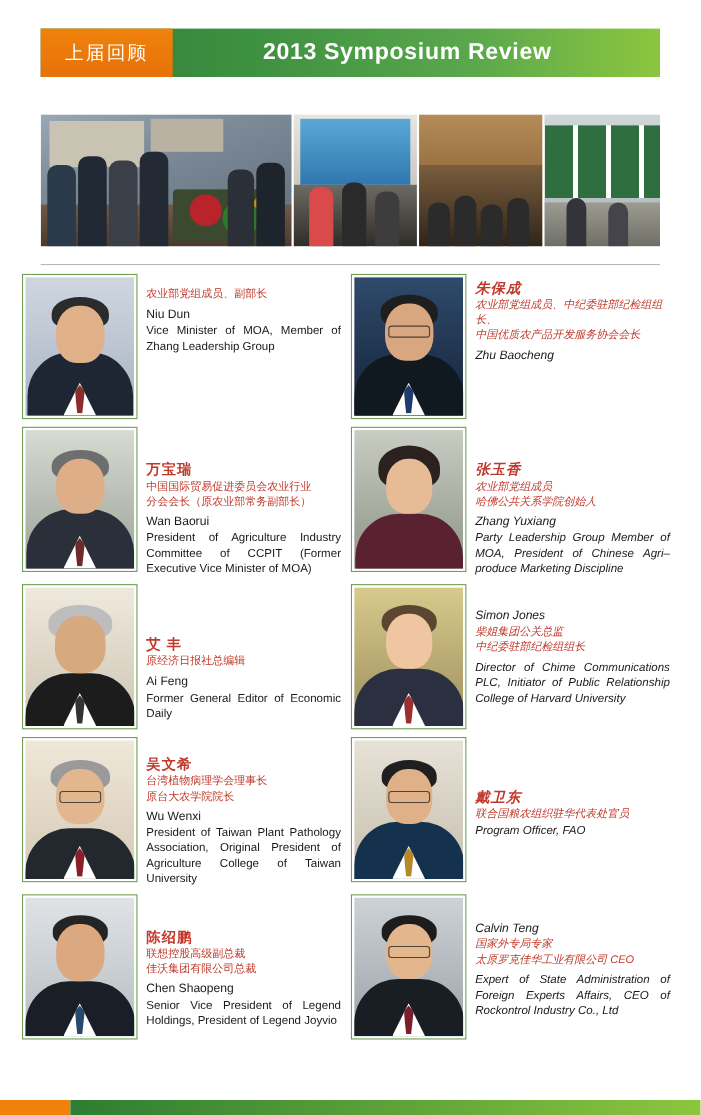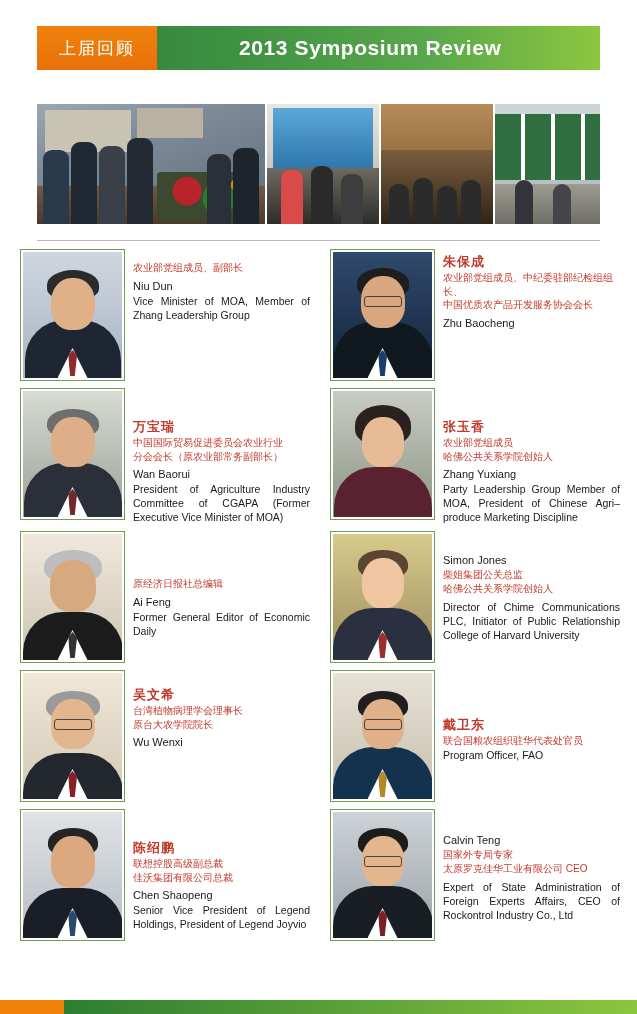--- a/index.html
+++ b/index.html
@@ -106,21 +106,21 @@
   }
   .row {
     display: flex;
     margin-bottom: 7px;
   }
   .cell {
     width: 290px;
     display: flex;
     align-items: flex-start;
   }
-  .cell.right { margin-left: 20px; }
+  .cell.right { margin-left: 9px; font-style: italic; }
 
   .portrait {
     width: 105px;
     height: 132px;
     border: 1px solid #6f9f52;
     padding: 2px;
     background: #ffffff;
     box-sizing: border-box;
     flex: 0 0 105px;
   }
@@ -326,21 +326,21 @@
           <div class="tie" style="bottom:2px;background:#6f2b2b"></div>
           <div class="hair" style="top:18px;width:52px;height:28px;background:#6e6e6e"></div>
           <div class="head" style="top:26px;width:44px;height:50px;background:#ddae88"></div>
         </div>
       </div>
       <div class="info lower">
         <div class="name-cn">万宝瑞</div>
         <div class="title-cn" style="white-space:pre-line">中国国际贸易促进委员会农业行业
 分会会长（原农业部常务副部长）</div>
         <div class="name-en">Wan Baorui</div>
-        <div class="title-en" style="white-space:pre-line">President of Agriculture Industry Committee of CGAPA (Former Executive Vice Minister of MOA)</div>
+        <div class="title-en" style="white-space:pre-line">President of Agriculture Industry Committee of CCPIT (Former Executive Vice Minister of MOA)</div>
       </div>
     </div>
     <div class="cell right">
       <div class="portrait">
         <div class="pic">
           <div class="pbg" style="background:linear-gradient(180deg,#c8ccc2 0%,#8e9488 100%)"></div>
           <div class="body" style="width:98px;height:50px;background:#5a2230"></div>
           <div class="hair" style="top:14px;width:56px;height:40px;background:#2b2220"></div>
           <div class="head" style="top:26px;width:42px;height:50px;background:#e6bb96"></div>
         </div>
@@ -361,40 +361,41 @@
         <div class="pic">
           <div class="pbg" style="background:linear-gradient(180deg,#efe9dd 0%,#cdc4b2 100%)"></div>
           <div class="body" style="width:100px;height:48px;background:#1c1c1c"></div>
           <div class="shirt"></div>
           <div class="tie" style="bottom:2px;background:#333"></div>
           <div class="hair" style="top:16px;width:58px;height:32px;background:#bdbdbd"></div>
           <div class="head" style="top:26px;width:46px;height:52px;background:#d7a97f"></div>
         </div>
       </div>
       <div class="info lowest">
+        <div class="name-cn">艾 丰</div>
         <div class="title-cn" style="white-space:pre-line">原经济日报社总编辑</div>
         <div class="name-en">Ai Feng</div>
         <div class="title-en" style="white-space:pre-line">Former General Editor of Economic Daily</div>
       </div>
     </div>
     <div class="cell right">
       <div class="portrait">
         <div class="pic">
           <div class="pbg" style="background:linear-gradient(180deg,#d8c98c 0%,#9e8f5e 100%)"></div>
           <div class="body" style="width:100px;height:52px;background:#2a3040"></div>
           <div class="shirt"></div>
           <div class="tie" style="bottom:2px;background:#9b2f2f"></div>
           <div class="hair" style="top:16px;width:50px;height:28px;background:#5b4632"></div>
           <div class="head" style="top:24px;width:42px;height:50px;background:#f0c6a2"></div>
         </div>
       </div>
       <div class="info" style="padding-top:22px">
         <div class="name-en" style="margin-top:0;font-size:11px">Simon Jones</div>
         <div class="title-cn" style="white-space:pre-line">柴姐集团公关总监
-哈佛公共关系学院创始人</div>
+中纪委驻部纪检组组长</div>
         <div class="title-en" style="margin-top:5px">Director of Chime Communications PLC, Initiator of Public Relationship College of Harvard University</div>
       </div>
     </div>
   </div>
 
   <div class="row">
     <div class="cell">
       <div class="portrait">
         <div class="pic">
           <div class="pbg" style="background:linear-gradient(180deg,#efe7d8 0%,#d3c9b6 100%)"></div>
@@ -404,20 +405,21 @@
           <div class="hair" style="top:18px;width:54px;height:28px;background:#9a9a9a"></div>
           <div class="head" style="top:26px;width:44px;height:50px;background:#e2b68e"></div>
           <div class="glasses" style="top:46px"></div>
         </div>
       </div>
       <div class="info" style="padding-top:16px">
         <div class="name-cn">吴文希</div>
         <div class="title-cn" style="white-space:pre-line">台湾植物病理学会理事长
 原台大农学院院长</div>
         <div class="name-en">Wu Wenxi</div>
+        <div class="title-en" style="white-space:pre-line">President of Taiwan Plant Pathology Association, Original President of Agriculture College of Taiwan University</div>
       </div>
     </div>
     <div class="cell right">
       <div class="portrait">
         <div class="pic">
           <div class="pbg" style="background:linear-gradient(180deg,#e7e2d6 0%,#c6bfae 100%)"></div>
           <div class="body" style="width:100px;height:52px;background:#14324e"></div>
           <div class="shirt"></div>
           <div class="tie" style="bottom:2px;background:#b4892a"></div>
           <div class="hair" style="top:18px;width:50px;height:28px;background:#1f1f1f"></div>

